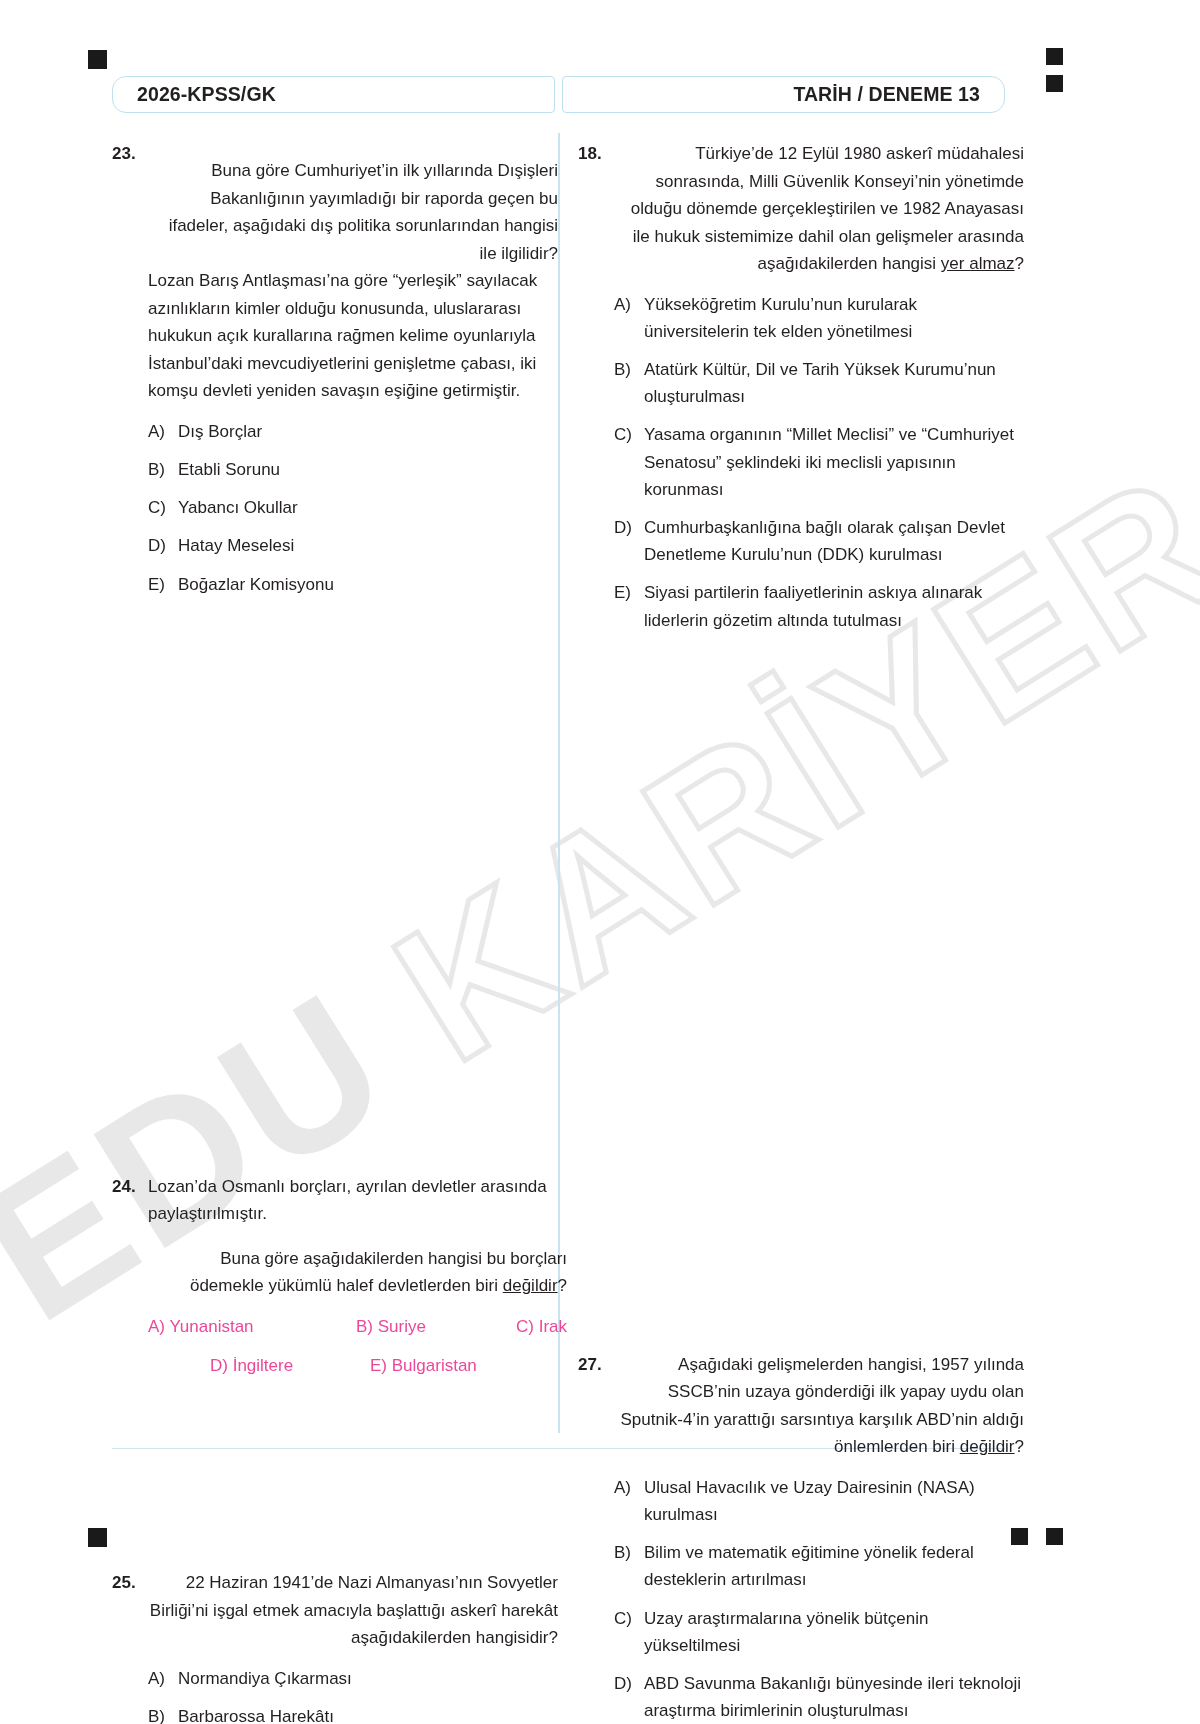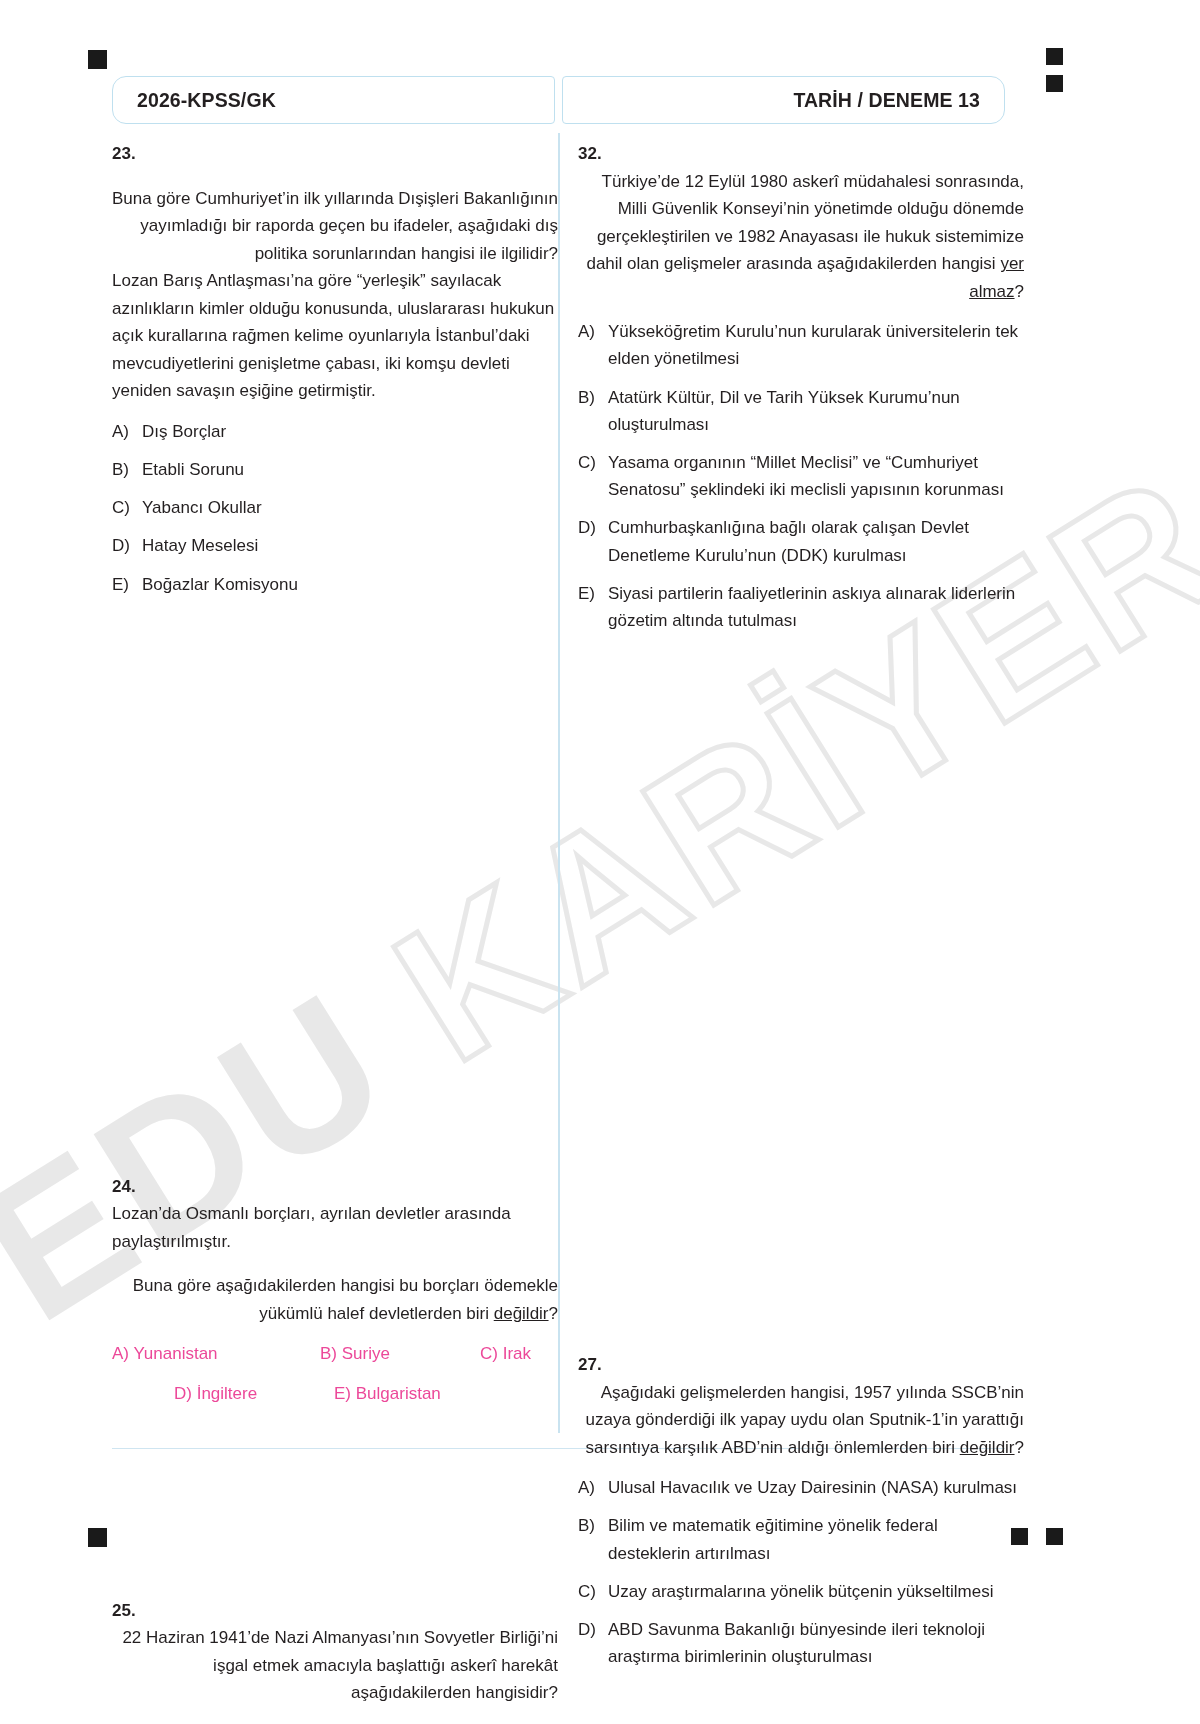--- a/index.html
+++ b/index.html
@@ -29,21 +29,21 @@
   .cm-tr1 { left: 1046px; top: 48px;  width: 17px; height: 17px; }
   .cm-tr2 { left: 1046px; top: 75px;  width: 17px; height: 17px; }
   .cm-bl { left: 88px;  top: 1528px; width: 19px; height: 19px; }
   .cm-br1 { left: 1011px; top: 1528px; width: 17px; height: 17px; }
   .cm-br2 { left: 1046px; top: 1528px; width: 17px; height: 17px; }
 
   
   .hdr {
     position: absolute;
     top: 76px;
-    height: 48px;
+    height: 37px;
     border: 1.5px solid #bfe0ef;
     background: #ffffff;
     box-sizing: border-box;
     display: flex;
     align-items: center;
   }
   .hdr-left {
     left: 112px;
     width: 443px;
     border-radius: 14px 4px 4px 14px;
@@ -106,21 +106,20 @@
   .col-l { left: 112px; }
   .col-r { left: 578px; }
 
   .question {
     position: relative;
     margin-bottom: 26px;
   }
   .q-head {
     display: flex;
     align-items: flex-start;
-    flex-direction: column;
   }
   .q-num {
     flex: 0 0 auto;
     width: 36px;
     font-size: 17px;
     font-weight: bold;
     line-height: 1.62;
     color: #231f20;
   }
   .q-body {
@@ -321,21 +320,21 @@
         </div>
       </div>
     </div>
 
   </div>
 
   <div class="col col-r">
 
     <div class="question">
       <div class="q-head">
-        <div class="q-num">32.</div>
+        <div class="q-num">18.</div>
         <div class="q-body">
           <p class="q-stem bold" style="margin-top:0"><span>Türkiye’de 12 Eylül 1980 askerî müdahalesi sonrasında, Milli Güvenlik Konseyi’nin yönetimde olduğu dönemde gerçekleştirilen ve 1982 Anayasası ile hukuk sistemimize dahil olan gelişmeler arasında aşağıdakilerden hangisi </span><span class="u">yer almaz</span><span>?</span></p>
           <div class="options">
             <div class="opt">
               <span class="opt-letter">A)</span>
               <span class="opt-text">Yükseköğretim Kurulu’nun kurularak üniversitelerin tek elden yönetilmesi</span>
             </div>
             <div class="opt">
               <span class="opt-letter">B)</span>
               <span class="opt-text">Atatürk Kültür, Dil ve Tarih Yüksek Kurumu’nun oluşturulması</span>
@@ -356,21 +355,21 @@
         </div>
       </div>
     </div>
 
     <div class="spacer-q27"></div>
 
     <div class="question">
       <div class="q-head">
         <div class="q-num">27.</div>
         <div class="q-body">
-          <p class="q-stem bold" style="margin-top:0"><span>Aşağıdaki gelişmelerden hangisi, 1957 yılında SSCB’nin uzaya gönderdiği ilk yapay uydu olan Sputnik-1’in yarattığı sarsıntıya karşılık ABD’nin aldığı önlemlerden biri </span><span class="u">değildir</span><span>?</span></p>
+          <p class="q-stem bold" style="margin-top:0"><span>Aşağıdaki gelişmelerden hangisi, 1957 yılında SSCB’nin uzaya gönderdiği ilk yapay uydu olan Sputnik-4’in yarattığı sarsıntıya karşılık ABD’nin aldığı önlemlerden biri </span><span class="u">değildir</span><span>?</span></p>
           <div class="options">
             <div class="opt">
               <span class="opt-letter">A)</span>
               <span class="opt-text">Ulusal Havacılık ve Uzay Dairesinin (NASA) kurulması</span>
             </div>
             <div class="opt">
               <span class="opt-letter">B)</span>
               <span class="opt-text">Bilim ve matematik eğitimine yönelik federal desteklerin artırılması</span>
             </div>
             <div class="opt">

